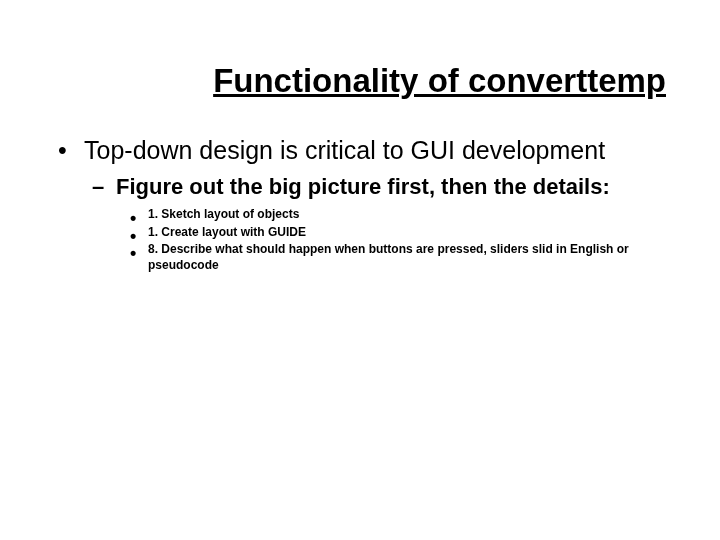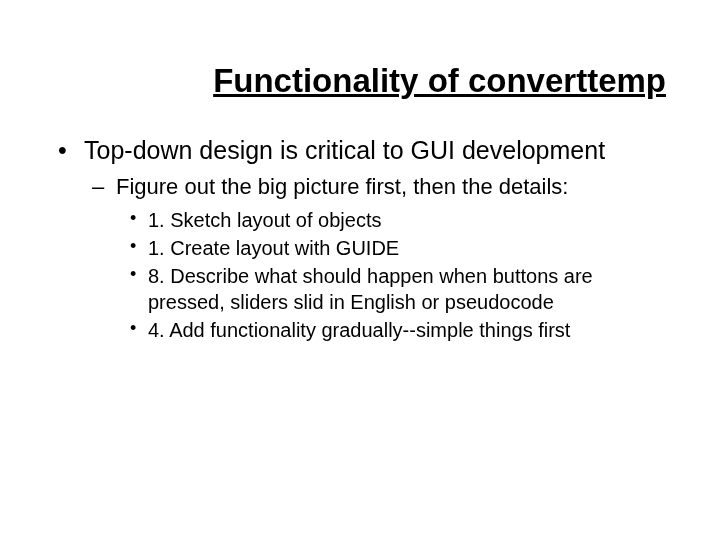--- a/index.html
+++ b/index.html
@@ -49,37 +49,38 @@
   ul.lvl2 {
     margin-top: 6px;
     margin-left: 6px;
   }
   ul.lvl2 > li {
     position: relative;
     padding-left: 26px;
     font-size: 22px;
     line-height: 1.3;
     margin-bottom: 10px;
+    font-weight: bold;
   }
   ul.lvl2 > li::before {
     content: "–";
     position: absolute;
     left: 2px;
     top: 0;
     font-size: 22px;
   }
   
   ul.lvl3 {
     margin-top: 6px;
     margin-left: 10px;
   }
   ul.lvl3 > li {
     position: relative;
     padding-left: 22px;
-    font-size: 20px;
+    font-size: 12px;
     line-height: 1.3;
     margin-bottom: 2px;
   }
   ul.lvl3 > li::before {
     content: "•";
     position: absolute;
     left: 4px;
     top: 0;
     font-size: 18px;
   }
@@ -101,21 +102,18 @@
           <ul class="lvl3">
             <li>
               <span>1. Sketch layout of objects</span>
             </li>
             <li>
               <span>1. Create layout with GUIDE</span>
             </li>
             <li>
               <span>8. Describe what should happen when buttons are pressed, sliders slid in English or pseudocode</span>
             </li>
-            <li>
-              <span>4. Add functionality gradually--simple things first</span>
-            </li>
           </ul>
         </li>
       </ul>
     </li>
   </ul>
 </div>
 
 </body></html>

